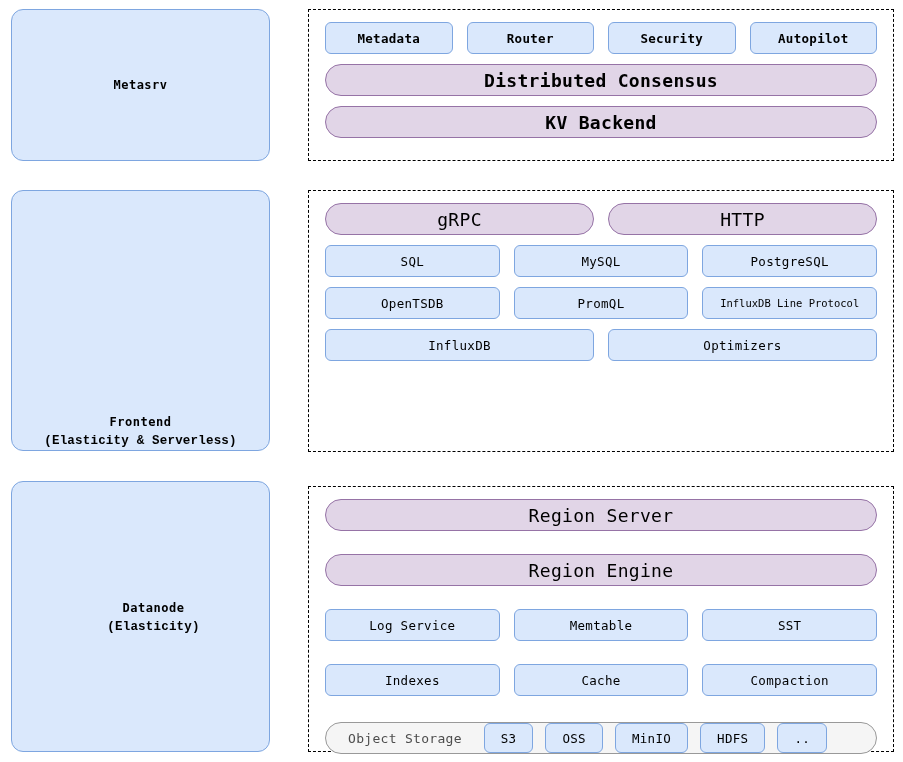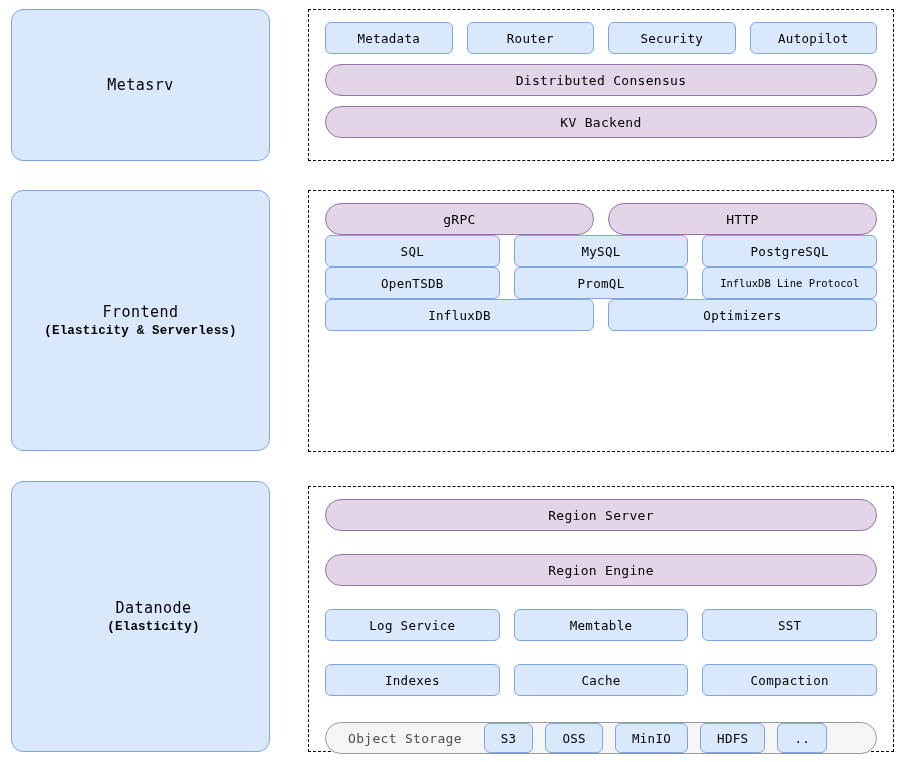--- a/index.html
+++ b/index.html
@@ -37,26 +37,26 @@
     background: #dae8fc;
     border: 1px solid #7ea6e0;
     border-radius: 12px;
     display: flex;
     flex-direction: column;
     align-items: center;
     justify-content: center;
     text-align: center;
   }
   .panel-metasrv   { top: 9px;   height: 152px; }
-  .panel-frontend  { top: 190px; height: 261px; }
+  .panel-frontend  { top: 190px; height: 261px; justify-content: flex-end; }
   .panel-datanode  { top: 481px; height: 271px; padding-left: 26px; }
 
   .panel-title {
-    font-size: 15px;
-    font-weight: normal;
+    font-size: 12px;
+    font-weight: bold;
     letter-spacing: 0.5px;
     line-height: 20px;
   }
   .panel-sub {
     font-size: 12.5px;
     font-weight: bold;
     line-height: 18px;
     letter-spacing: 0.2px;
     font-family: Liberation Mono, monospace;
   }
@@ -66,22 +66,22 @@
     position: absolute;
     left: 308px;
     width: 586px;
     box-sizing: border-box;
     border: 1.6px dashed #000000;
     background: #ffffff;
     padding: 12px 16px;
     display: flex;
     flex-direction: column;
   }
-  .group-metasrv  { top: 9px;   height: 152px; gap: 10px; }
-  .group-frontend { top: 190px; height: 262px; }
+  .group-metasrv  { top: 9px;   height: 152px; gap: 10px; font-weight: bold; }
+  .group-frontend { top: 190px; height: 262px; gap: 10px; }
   .group-datanode { top: 486px; height: 266px; gap: 23px; }
 
   .row {
     display: flex;
     gap: 14px;
     flex: 0 0 auto;
   }
   .row > * { flex: 1 1 0; }
 
   
@@ -102,21 +102,21 @@
 
   .pill {
     box-sizing: border-box;
     background: #e1d5e7;
     border: 1px solid #9673a6;
     border-radius: 999px;
     height: 32px;
     display: flex;
     align-items: center;
     justify-content: center;
-    font-size: 13px;
+    font-size: 18px;
     letter-spacing: 0.3px;
     white-space: nowrap;
   }
 
   
   .storage-strip {
     box-sizing: border-box;
     background: #f5f5f5;
     border: 1px solid #999999;
     border-radius: 999px;

